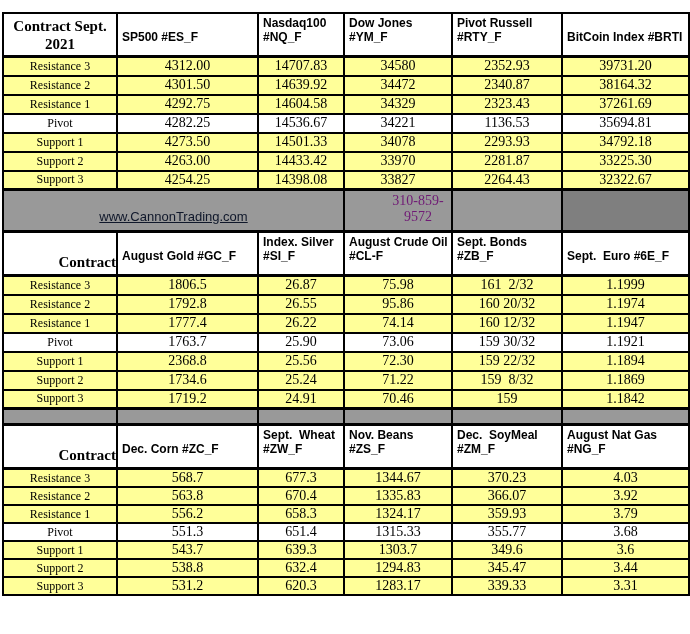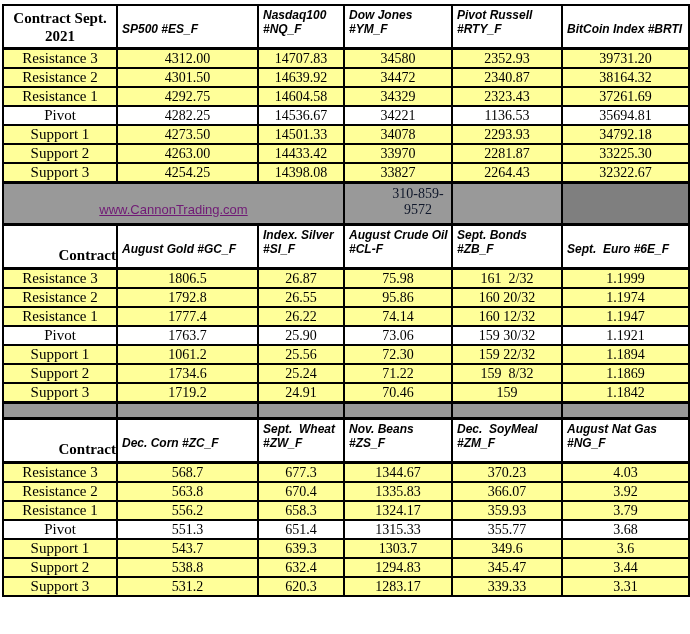--- a/index.html
+++ b/index.html
@@ -1,52 +1,52 @@
 <!DOCTYPE html>
 <html><head>
 <meta charset="utf-8">
 <style>
   html, body { margin:0; padding:0; background:#ffffff; }
   body { width:690px; height:634px; overflow:hidden;
          font-family:"Liberation Serif", serif; }
   table.tbl { border-collapse:collapse; table-layout:fixed; width:686px;
-              margin:4px 0 0 2px; }
+              margin:12px 0 0 2px; }
   td { border:2px solid #000; overflow:hidden; padding:0; }
   
   td.hdr { font-family:"Liberation Sans", sans-serif; font-weight:bold;
            font-size:12px; line-height:14px; text-align:left;
            vertical-align:bottom; padding:2px 2px 11px 4px;
-           white-space:pre-wrap; background:#ffffff;font-style:italic; }
+           white-space:pre-wrap; background:#ffffff; }
   
   td.chdr { font-family:"Liberation Serif", serif; font-weight:bold;
             font-size:15px; line-height:18px; text-align:center;
             background:#ffffff; }
   td.chdr.mid { vertical-align:middle; }
   td.chdr.bot { vertical-align:bottom; padding-bottom:3px;text-align:right; }
-  td.lbl { font-size:15px; text-align:center; vertical-align:middle; }
+  td.lbl { font-size:12px; text-align:center; vertical-align:middle; }
   td.val { font-size:14px; text-align:center; vertical-align:middle;
            white-space:pre; }
   tr.y td  { background:#FFFF99; }
   tr.p td  { background:#FFFFFF;border-radius:7px; }
   tr.hrow1 { height:38px; }
   tr.hrow2 { height:44px; }
   tr.drow1 { height:19px; }
   tr.drow2 { height:19px; }
   tr.drow3 { height:18px; }
   tr.band td { background:#999999; border-top-width:3px;
                border-bottom-width:3px; vertical-align:bottom; }
   tr.band td.dark { background:#7F7F7F; }
   tr.band1 { height:42px; }
   tr.band2 { height:16px; }
   tr.hsep td { border-bottom-width:3px; }
-  .link { color:#701a75; text-decoration:underline;
+  .link { color:#0f172a; text-decoration:underline;
           font-family:"Liberation Sans", sans-serif; font-size:13px;
           cursor:pointer; }
   td.linkcell { text-align:center; padding-bottom:5px; }
-  td.phonecell { text-align:center; padding-bottom:5px; color:#0f172a;
+  td.phonecell { text-align:center; padding-bottom:5px; color:#701a75;
                  font-size:14px;padding-left:40px; }
 </style>
 </head>
 <body>
 
 <table class="tbl">
   <colgroup>
     <col style="width:114px">
       <col style="width:141px">
       <col style="width:86px">
@@ -163,21 +163,21 @@
   <tr class="p drow2">
     <td class="lbl">Pivot</td>
     <td class="val">1763.7</td>
     <td class="val">25.90</td>
     <td class="val">73.06</td>
     <td class="val">159 30/32</td>
     <td class="val">1.1921</td>
   </tr>
   <tr class="y drow2">
     <td class="lbl">Support 1</td>
-    <td class="val">1061.2</td>
+    <td class="val">2368.8</td>
     <td class="val">25.56</td>
     <td class="val">72.30</td>
     <td class="val">159 22/32</td>
     <td class="val">1.1894</td>
   </tr>
   <tr class="y drow2">
     <td class="lbl">Support 2</td>
     <td class="val">1734.6</td>
     <td class="val">25.24</td>
     <td class="val">71.22</td>

